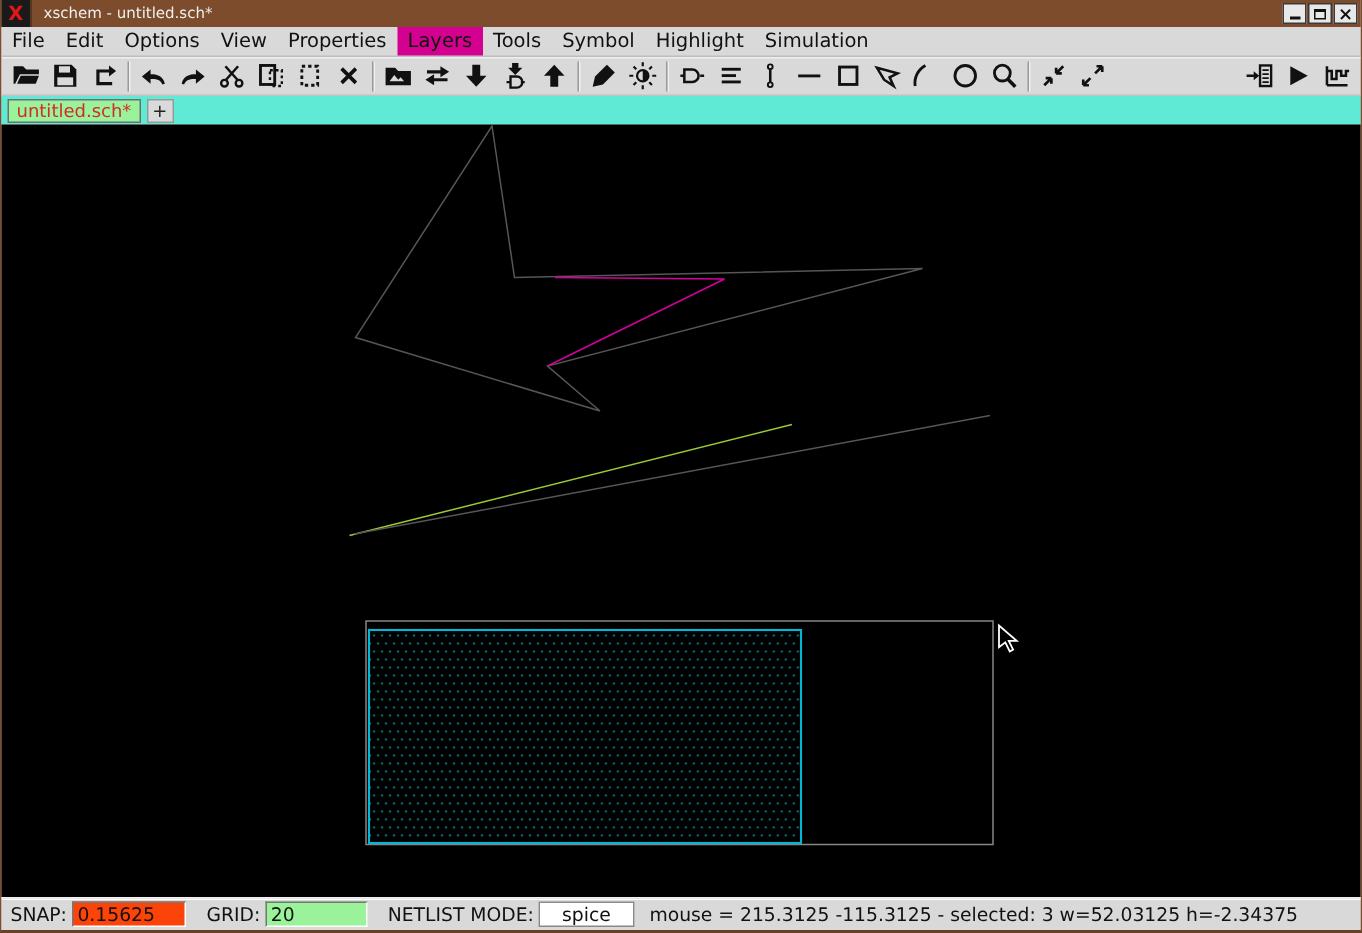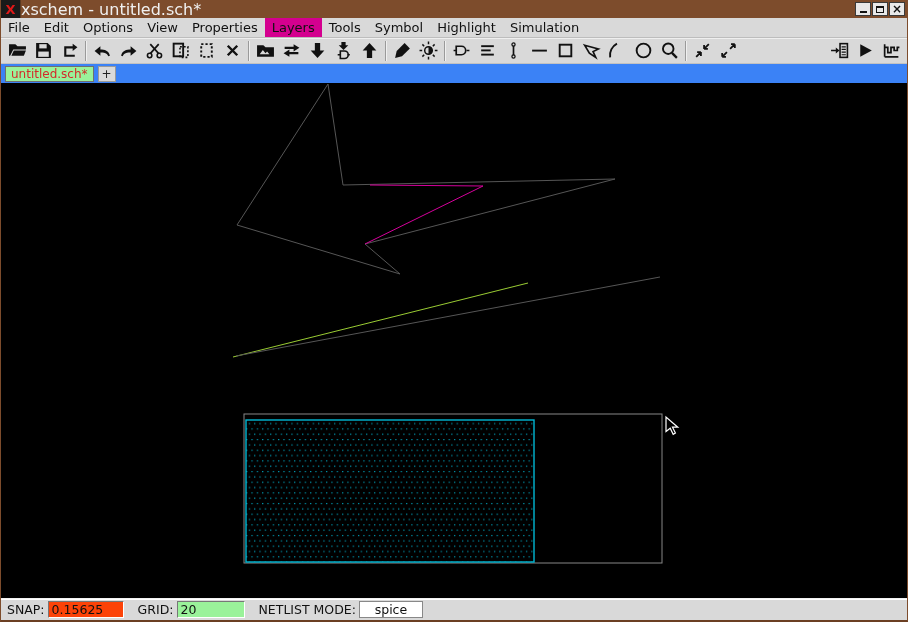--- a/index.html
+++ b/index.html
@@ -7,21 +7,21 @@
   body { font-family:"DejaVu Sans","Liberation Sans",sans-serif; font-size:13px; }
   .window {
     width:908px; height:622px; display:flex; flex-direction:column;
     border-left:1px solid #7d4c2c; border-right:1px solid #7d4c2c; border-bottom:2px solid #6b3f23;
     background:#d9d9d9;
   }
   
   .titlebar { height:18px; background:#7d4c2c; display:flex; align-items:center; flex:0 0 auto; }
   .app-logo { width:20px; height:18px; background:#1a1a1a; color:#e01818; font-weight:bold; font-size:13px;
               display:flex; align-items:center; justify-content:center; border-right:1px solid #5a3a22; }
-  .title-text { color:#f0f0f0; font-size:16px; padding-left:0; flex:1 1 auto;
+  .title-text { color:#f0f0f0; font-size:10px; padding-left:8px; flex:1 1 auto;
                 white-space:nowrap; overflow:hidden; }
   .win-buttons { display:flex; gap:1px; padding-right:2px; }
   .win-btn { width:16px; height:14px; background:#e8e8e8; border:1px solid #3a3a3a;
              display:flex; align-items:center; justify-content:center; font-size:10px; line-height:1;
              color:#111; font-weight:bold; cursor:default; }
   .glyph-min { width:7px; height:0; border-bottom:2px solid #111; margin-top:6px; }
   .glyph-max { width:8px; height:7px; border:1px solid #111; border-top:2px solid #111; }
   
   .menubar { height:20px; background:#d9d9d9; display:flex; align-items:stretch;
              border-bottom:1px solid #bdbdbd; flex:0 0 auto; }
@@ -32,21 +32,21 @@
   .menu-right .menu-item { border-left:1px solid #a8a8a8; box-shadow:inset 1px 0 0 #f2f2f2; }
   
   .toolbar { height:26px; background:#d9d9d9; display:flex; align-items:center; padding:0 3px;
              border-bottom:1px solid #c2c2c2; box-shadow:inset 0 1px 0 #efefef; flex:0 0 auto; }
   .tool-group { display:flex; align-items:center; height:100%; }
   .tool-sep { width:1px; height:20px; background:#9a9a9a; box-shadow:1px 0 0 #f0f0f0; margin:0 3px; }
   .tool-btn { width:26px; height:24px; display:flex; align-items:center; justify-content:center; cursor:default; }
   .tool-btn svg { display:block; }
   .toolbar-spacer { flex:1 1 auto; }
   
-  .tabbar { height:19px; background:#3b82f6; display:flex; align-items:center; gap:4px; padding:0 4px;
+  .tabbar { height:19px; background:#5eead4; display:flex; align-items:center; gap:4px; padding:0 4px;
             flex:0 0 auto; }
   .tab-active { background:#9af29a; color:#d42a2a; border:1px solid #6f6f6f; font-size:12px;
                 padding:0 5px; height:16px; display:flex; align-items:center; cursor:default; }
   .tab-plus { background:#dadada; border:1px solid #9a9a9a; width:18px; height:16px; font-size:12px;
               color:#222; display:flex; align-items:center; justify-content:center; cursor:default; }
   
   .canvas { position:relative; flex:1 1 auto; background:#000; overflow:hidden; }
   .canvas svg { position:absolute; left:0; top:0; }
   
   .statusbar { height:22px; background:#d9d9d9; display:flex; align-items:center; padding:0 6px;
@@ -381,15 +381,16 @@
       </svg>
     </div>
 
   <div class="statusbar">
     <span class="status-label">SNAP:</span>
     <span class="status-field field-snap">0.15625</span>
     <span class="status-label">GRID:</span>
     <span class="status-field field-grid">20</span>
     <span class="status-label">NETLIST MODE:</span>
     <span class="status-field field-mode">spice</span>
+    <span class="mouse-info">mouse = 215.3125 -115.3125 - selected: 3 w=52.03125 h=-2.34375</span>
   </div>
 
 </div>
 
 </body></html>

